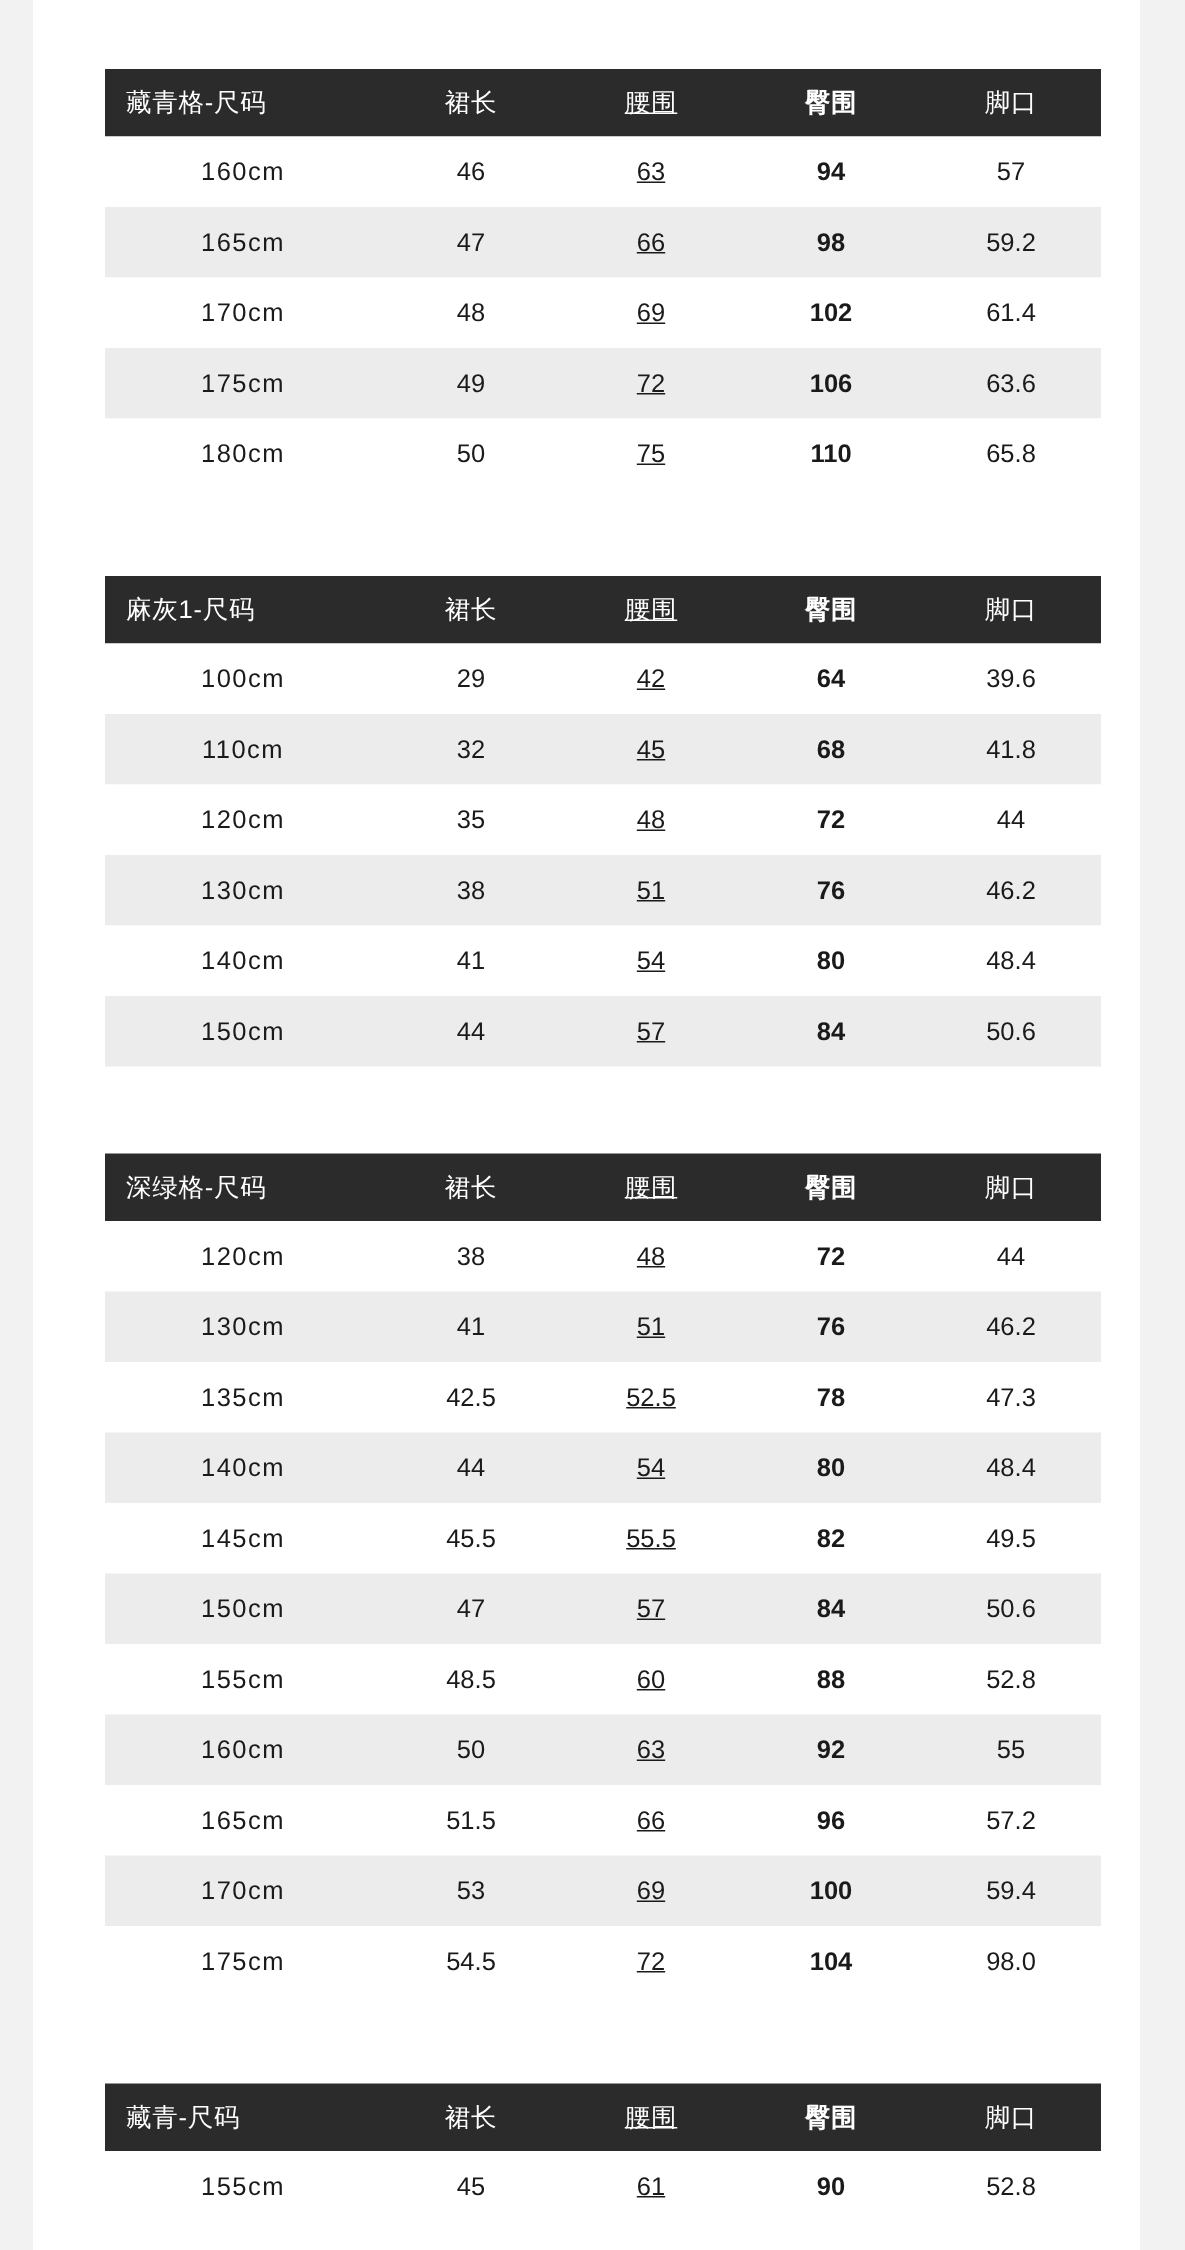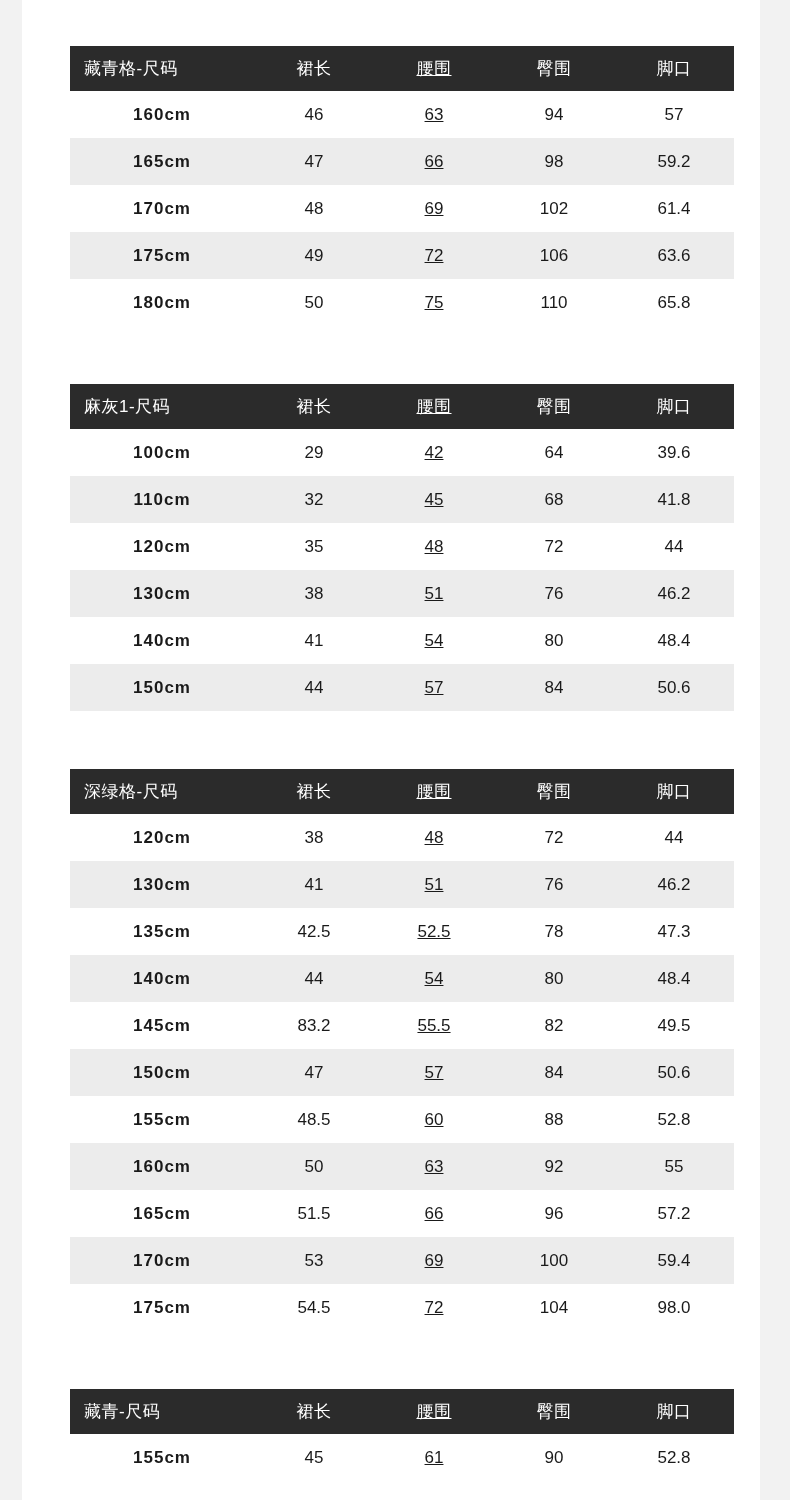--- a/index.html
+++ b/index.html
@@ -27,21 +27,21 @@
   }
   .size-table {
     width: 650px;
     margin: 0 0 58px 48px;
     border-collapse: collapse;
     table-layout: fixed;
   }
   .size-table .c0 { width: 170px; }
   .size-table .c1 { width: 120px; }
   .size-table .c2 { width: 120px; text-decoration: underline; }
-  .size-table .c3 { width: 120px; }
+  .size-table .c3 { width: 120px; font-weight: bold; }
   .size-table .c4 { width: 120px; }
 
   .size-table thead tr {
     background: #2b2b2b;
   }
   .size-table thead th {
     color: #ffffff;
     font-size: 17px;
     font-weight: normal;
     height: 45px;
@@ -64,21 +64,21 @@
   .size-table tbody td {
     height: 47px;
     line-height: 47px;
     padding: 0;
     text-align: center;
     vertical-align: middle;
     font-size: 17px;
     color: #1a1a1a;
   }
   .size-table tbody td.c0 {
-    font-weight: bold;
+    font-weight: normal;
     letter-spacing: 1px;
     text-align: center;
   }
 </style>
 </head>
 <body>
 
 <div class="page">
   <div class="tables-wrap">
       <table class="size-table">
@@ -218,21 +218,21 @@
           </tr>
           <tr class="alt">
             <td class="c0">140cm</td>
             <td class="c1">44</td>
             <td class="c2">54</td>
             <td class="c3">80</td>
             <td class="c4">48.4</td>
           </tr>
           <tr>
             <td class="c0">145cm</td>
-            <td class="c1">83.2</td>
+            <td class="c1">45.5</td>
             <td class="c2">55.5</td>
             <td class="c3">82</td>
             <td class="c4">49.5</td>
           </tr>
           <tr class="alt">
             <td class="c0">150cm</td>
             <td class="c1">47</td>
             <td class="c2">57</td>
             <td class="c3">84</td>
             <td class="c4">50.6</td>

